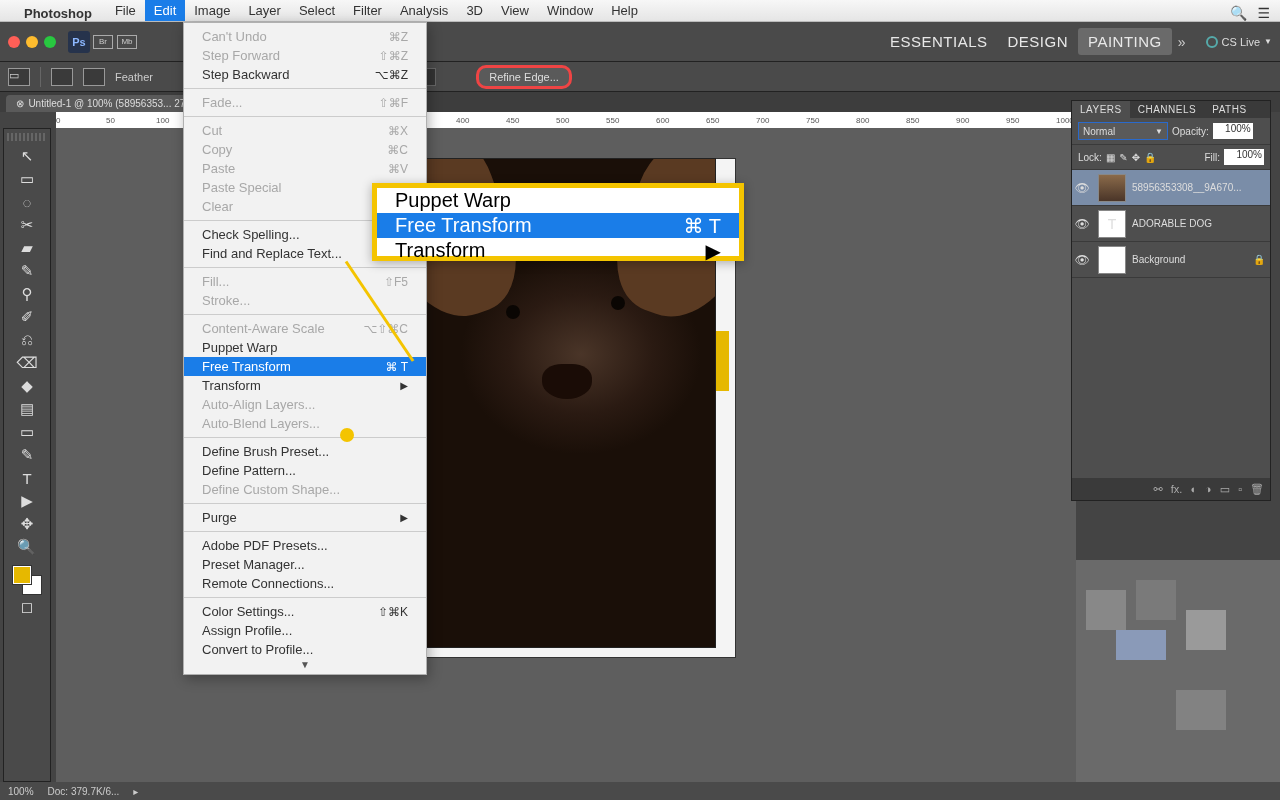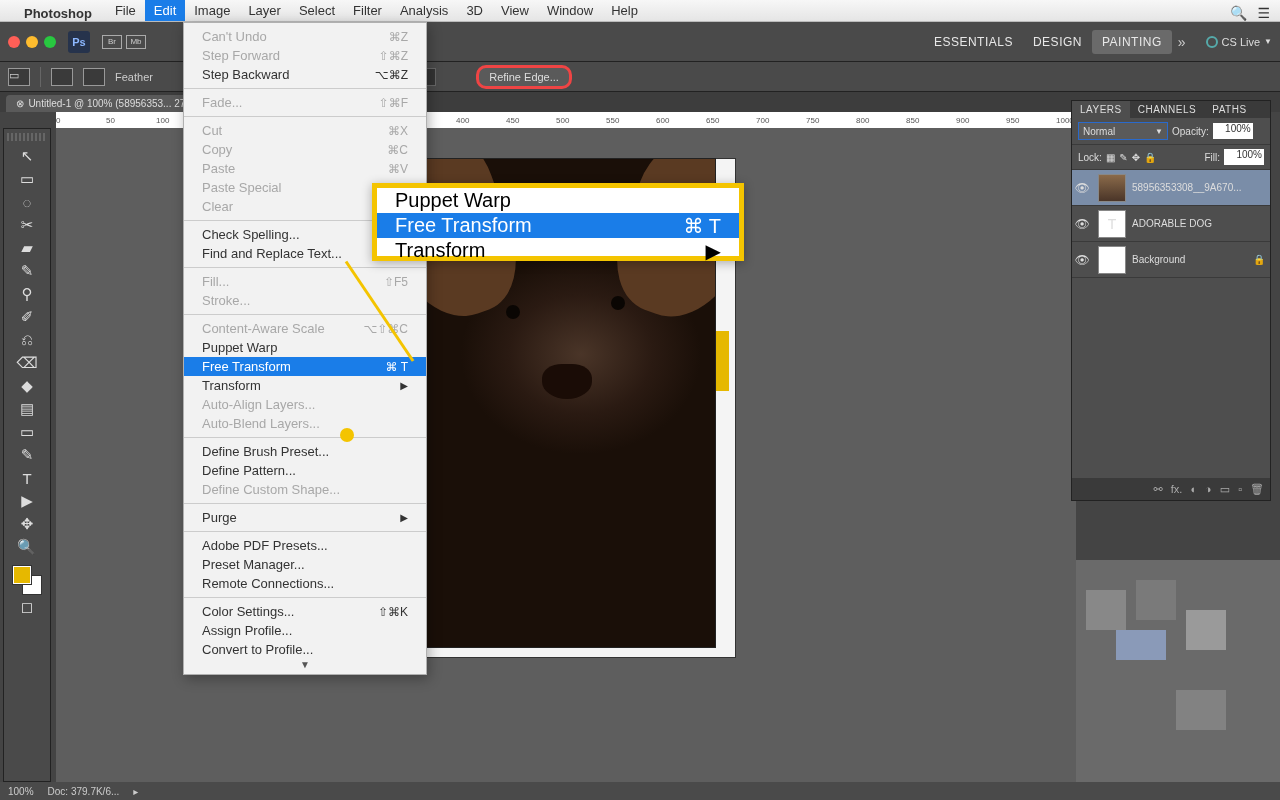--- a/index.html
+++ b/index.html
@@ -10,24 +10,24 @@
 .menubar .app-name { font-weight:600; margin-right:14px; }
 .menubar .menu { padding:0 9px; height:22px; display:flex; align-items:center; cursor:default; }
 .menubar .menu.sel { background:#1a7de8; color:#fff; }
 .menubar .spacer { flex:1; }
 .menubar .right-icon { margin-left:10px; font-size:14px; }
 
 .apptool { height:40px; background:#4a4a4a; display:flex; align-items:center; padding:0 8px; border-bottom:1px solid #222; font-size:11px; color:#ddd; }
 .traffic { display:flex; gap:6px; margin-right:12px; }
 .traffic span { width:12px; height:12px; border-radius:50%; }
 .trc { background:#ff5f57; } .try { background:#febc2e; } .trg { background:#28c840; }
-.ps-badge { width:22px; height:22px; background:#26334c; color:#8db8ff; font-weight:700; font-size:11px; display:flex; align-items:center; justify-content:center; border-radius:3px; margin-right:12px; }
+.ps-badge { width:22px; height:22px; background:#26334c; color:#8db8ff; font-weight:700; font-size:11px; display:flex; align-items:center; justify-content:center; border-radius:3px; margin-right:3px; }
 .mini-badge { width:20px; height:14px; border:1px solid #aaa; font-size:8px; color:#ccc; display:flex; align-items:center; justify-content:center; margin-right:4px; }
 .workspace-tabs { display:flex; gap:0; margin-left:auto; align-items:center; }
-.ws-tab { padding:5px 10px; font-size:12px; color:#e8e8e8; letter-spacing:.5px; }
+.ws-tab { padding:5px 10px; font-size:15px; color:#e8e8e8; letter-spacing:.5px; }
 .ws-tab.active { background:#6a6a6a; border-radius:3px; }
 .ws-more { padding:4px 6px; font-size:14px; color:#ccc; }
 .cslive { margin-left:14px; display:flex; align-items:center; gap:4px; font-size:11px; color:#ddd; }
 .cslive .dot { width:12px; height:12px; border-radius:50%; border:2px solid #5aa; }
 
 .options { height:30px; background:#4a4a4a; border-bottom:1px solid #222; display:flex; align-items:center; font-size:11px; color:#ccc; padding:0 8px; gap:10px; }
 .opt-swatch { width:22px; height:18px; border:1px solid #999; background:#3a3a3a; }
 .opt-label { }
 .opt-input { width:44px; height:18px; background:#333; border:1px solid #666; }
 .opt-btn { padding:3px 10px; border:3px solid #ef4444; border-radius:10px; background:#5a5a5a; color:#ddd; font-size:11px; }

